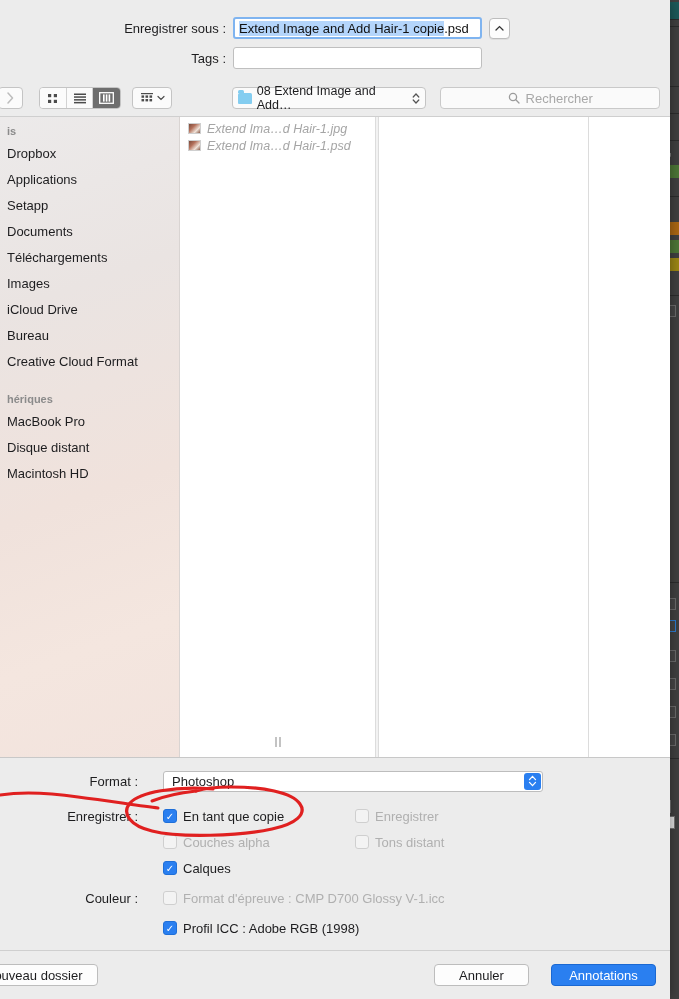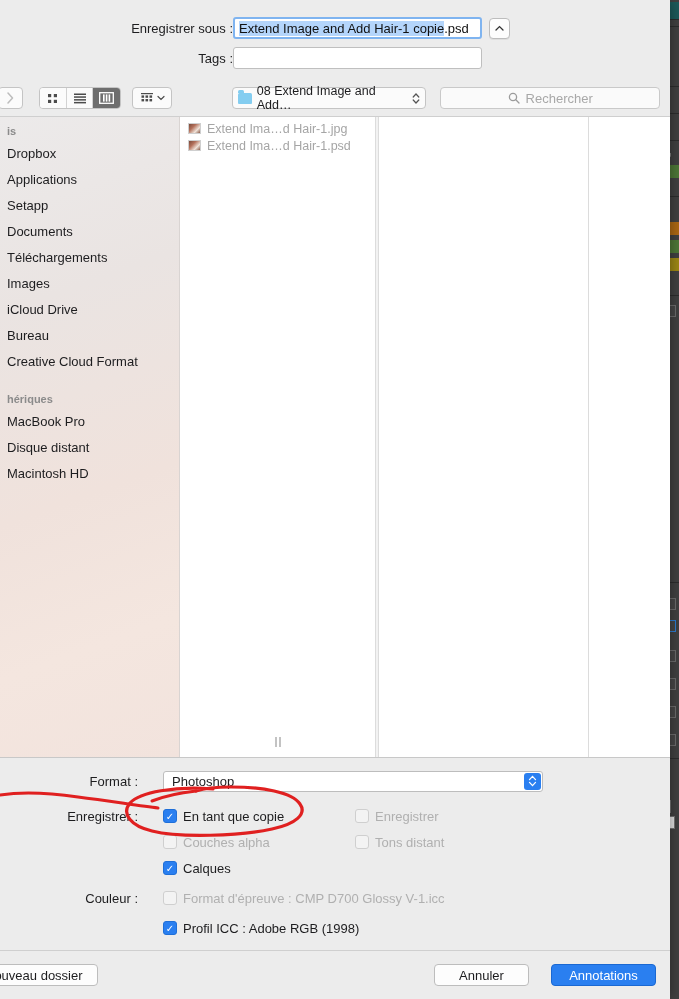--- a/index.html
+++ b/index.html
@@ -35,21 +35,21 @@
   
   #sheet{
     position:absolute; left:0; top:0; width:670px; height:999px;
     background:#ececec; z-index:5; overflow:hidden;
     box-shadow:0 0 14px rgba(0,0,0,.45);
   }
 
   
   .sheet-head{ position:relative; height:80px; background:#ececec; }
   .field-row{ position:absolute; left:0; width:100%; height:24px; display:flex; align-items:center; }
-  .field-label{ width:233px; text-align:right; font-size:13px; color:#1d1d1f; }
+  .field-label{ width:233px; text-align:right; padding-right:7px; font-size:13px; color:#1d1d1f; }
   .name-input{
     width:249px; height:22px; border:2px solid #7fb4f0; border-radius:3px;
     background:#fff; position:relative; display:flex; align-items:center;
     padding:0 4px; font-size:13px; overflow:hidden;
   }
   .sel-text{ background:#b4d5fb; color:#111; white-space:nowrap; }
   .unsel-text{ color:#111; white-space:nowrap; }
   .chevron-btn{
     width:21px; height:21px; margin-left:7px; background:#fdfdfd;
     border:1px solid #bdbdbd; border-radius:4px;
@@ -105,21 +105,21 @@
   .browser{ position:absolute; top:117px; left:0; width:670px; height:640px; background:#fff; display:flex; }
   .sidebar{
     width:180px; height:640px; position:relative;
     background:linear-gradient(160deg,#eceaea 0%,#eae4e2 28%,#f0e2dc 58%,#f4e6df 80%,#f2e3dd 100%);
     border-right:1px solid #d9d4d2; padding-top:5px;
   }
   .sb-group{ font-size:11px; color:#8b8b8b; padding:3px 0 3px 7px; font-weight:600; }
   .sb-item{ height:26px; display:flex; align-items:center; padding-left:7px;
             font-size:13px; color:#1d1d1f; }
   .col{ height:640px; border-right:1px solid #dcdcdc; background:#fff; position:relative; }
-  .col1{ width:196px; }
+  .col1{ width:196px;font-style:italic; }
   .col2{ width:3px; background:#f2f2f2; border-right:1px solid #dcdcdc; }
   .col3{ width:210px; }
   .col4{ flex:1; border-right:none; }
   .file-row{ height:15px; display:flex; align-items:center; gap:6px; padding-left:8px; font-size:12.5px; color:#a5a5a5; }
   .file-ic{ width:13px; height:11px; border:1px solid #cfcfcf; background:
             linear-gradient(135deg,#7a4a3a 0%,#b3705a 35%,#efe2d8 70%,#8a5a48 100%); }
   .resize-grip{ position:absolute; bottom:10px; left:50%; transform:translateX(-50%);
                 width:6px; height:10px; display:flex; gap:2px; }
   .resize-grip span{ width:2px; height:10px; background:#c3c3c3; display:block; }
 

